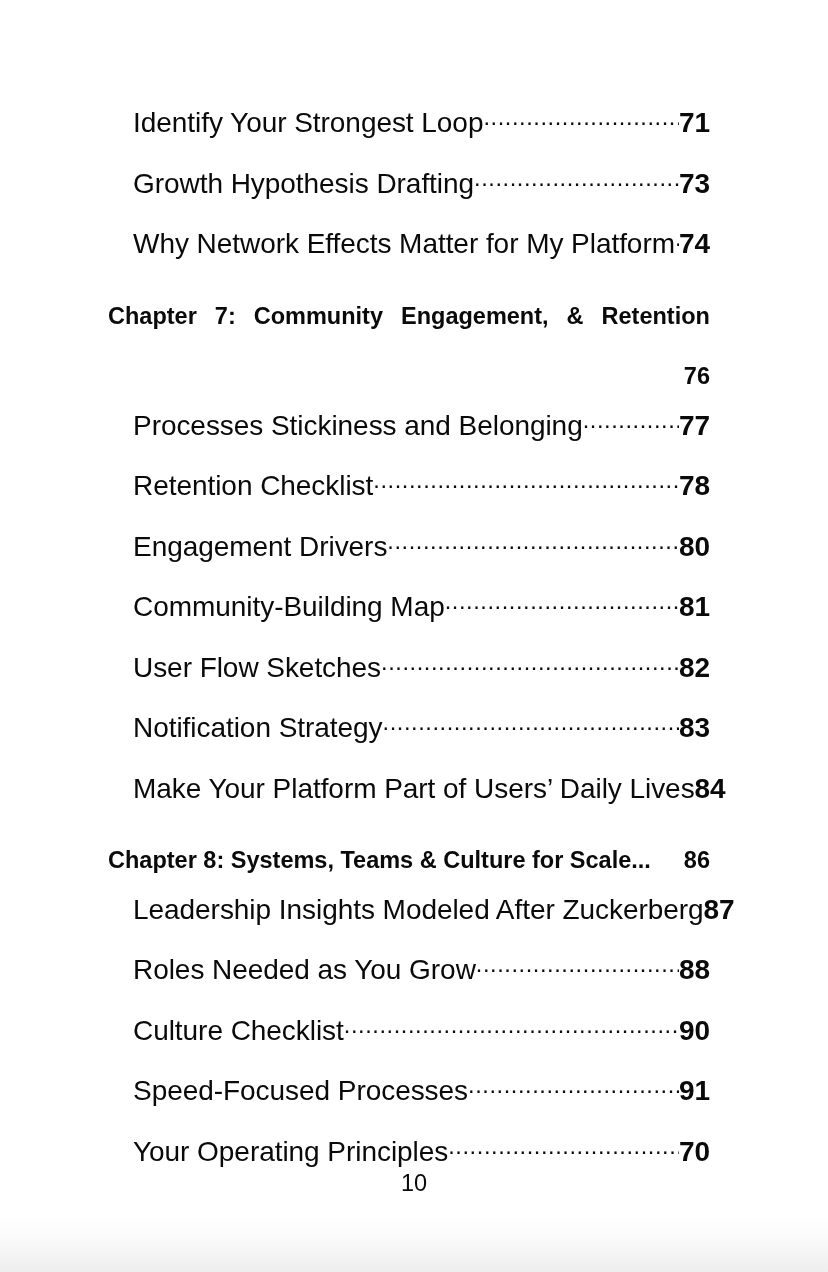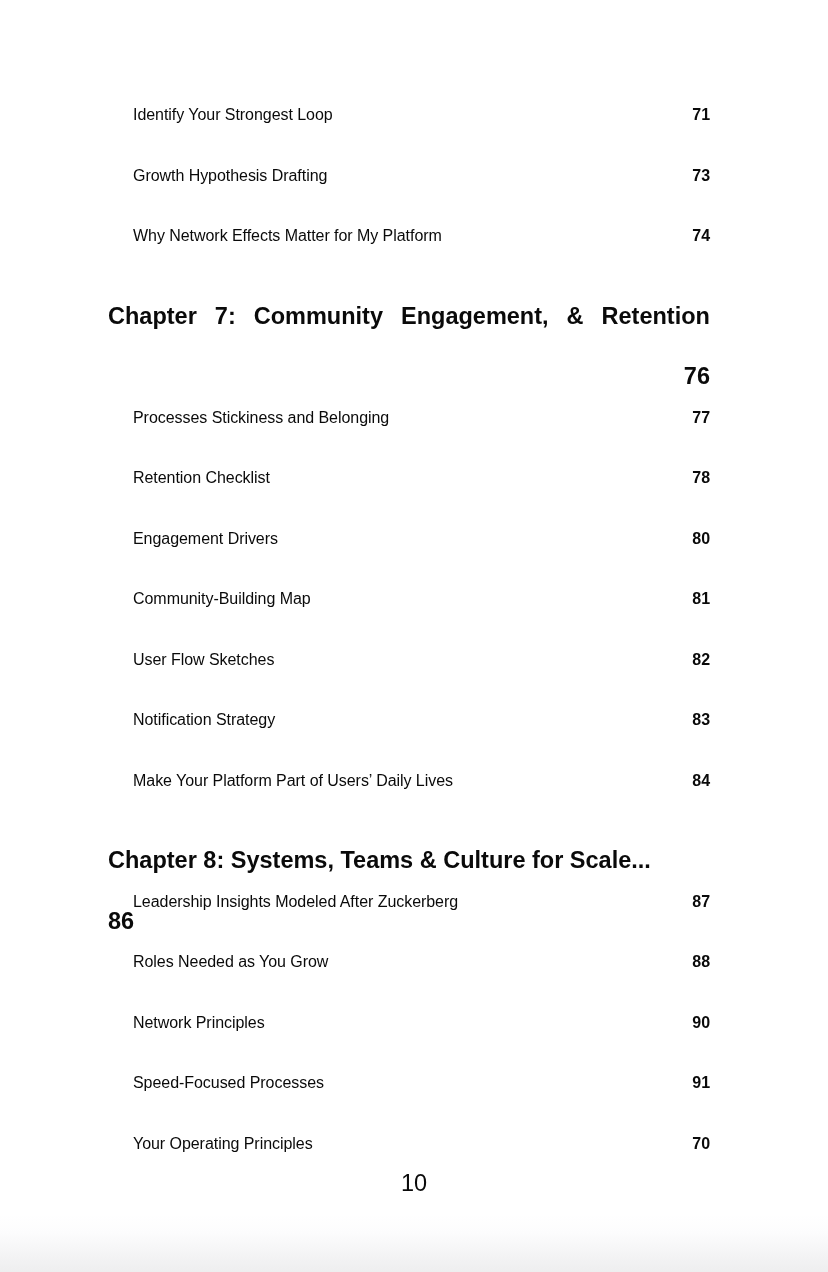--- a/index.html
+++ b/index.html
@@ -86,21 +86,21 @@
   .toc-page {
     flex: 0 0 auto;
     text-align: right;
     font-weight: bold;
   }
 
   
   .lvl2 {
     margin-left: 25px;            
     width: 577px;
-    font-size: 16px;
+    font-size: 28px;
     font-weight: 400;
     letter-spacing: -0.05px;
   }
   .lvl2 .leader::before {
     font-size: 23.5px;
   }
 
   
   .lvl1 {
     margin-left: 0;
@@ -142,21 +142,20 @@
     padding-left: 9px;
   }
 
   
   .lvl1-single {
     height: 60.5px;
     line-height: 60.5px;
     display: flex;
     align-items: baseline;
     white-space: nowrap;
-    flex-direction: column;
   }
   .lvl1-single .gap { flex: 1 1 auto; }
 
   #folio {
     position: absolute;
     left: 0;
     top: 1172px;
     width: 828px;
     text-align: center;
     font-size: 23.5px;
@@ -243,21 +242,21 @@
         <span class="toc-title">Leadership Insights Modeled After Zuckerberg</span>
         <span class="leader"></span>
         <span class="toc-page">87</span>
       </div>
       <div class="toc-entry lvl2">
         <span class="toc-title">Roles Needed as You Grow</span>
         <span class="leader"></span>
         <span class="toc-page">88</span>
       </div>
       <div class="toc-entry lvl2">
-        <span class="toc-title">Network Principles</span>
+        <span class="toc-title">Culture Checklist</span>
         <span class="leader"></span>
         <span class="toc-page">90</span>
       </div>
       <div class="toc-entry lvl2">
         <span class="toc-title">Speed-Focused Processes</span>
         <span class="leader"></span>
         <span class="toc-page">91</span>
       </div>
       <div class="toc-entry lvl2">
         <span class="toc-title">Your Operating Principles</span>

